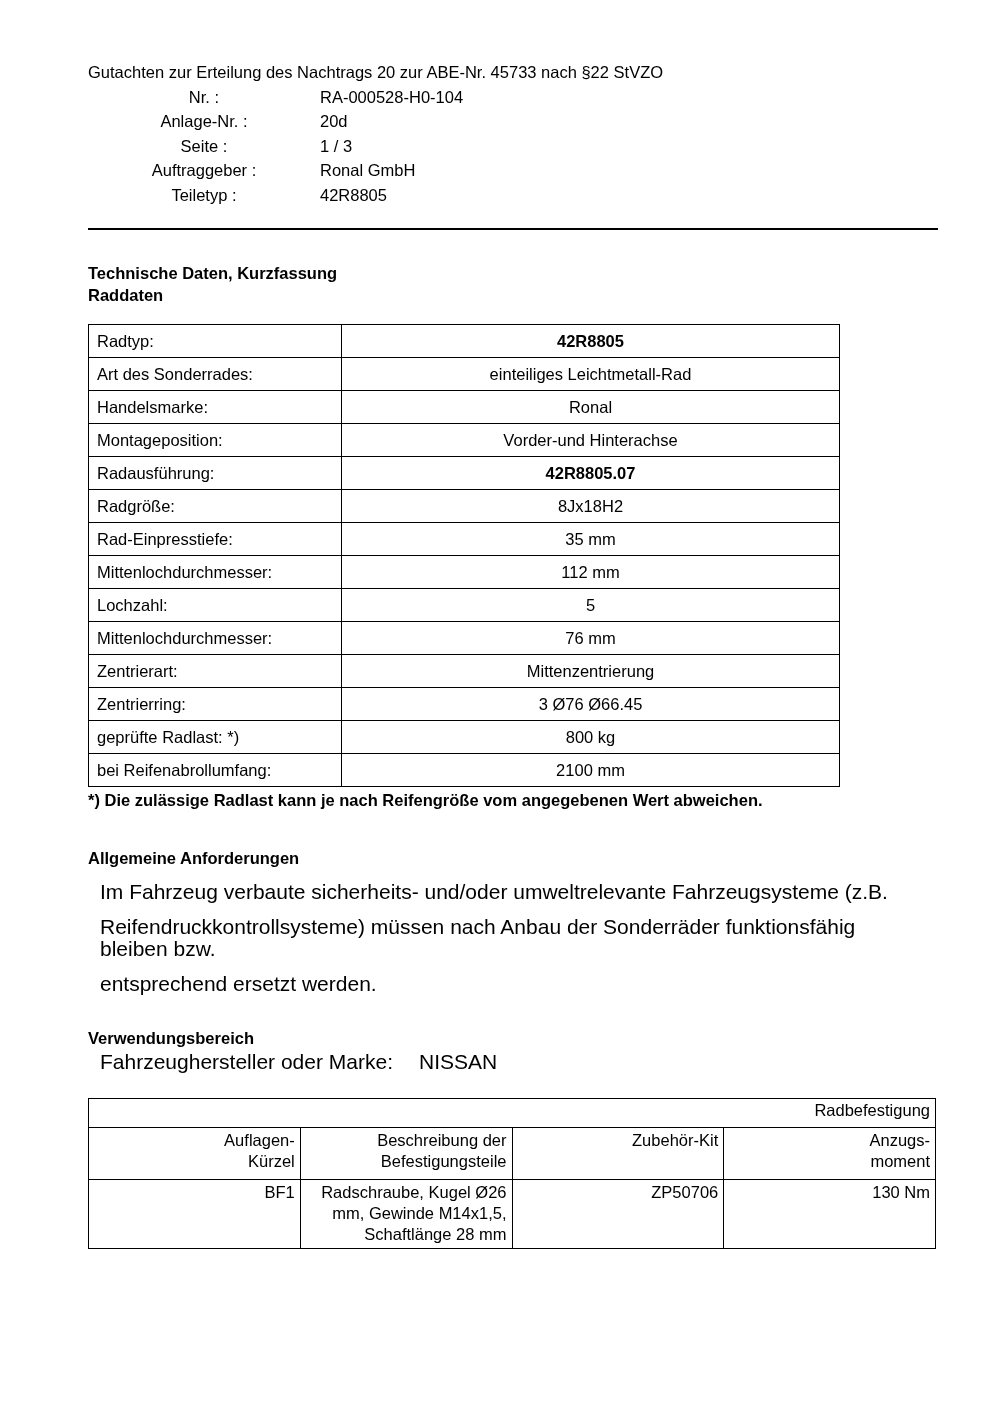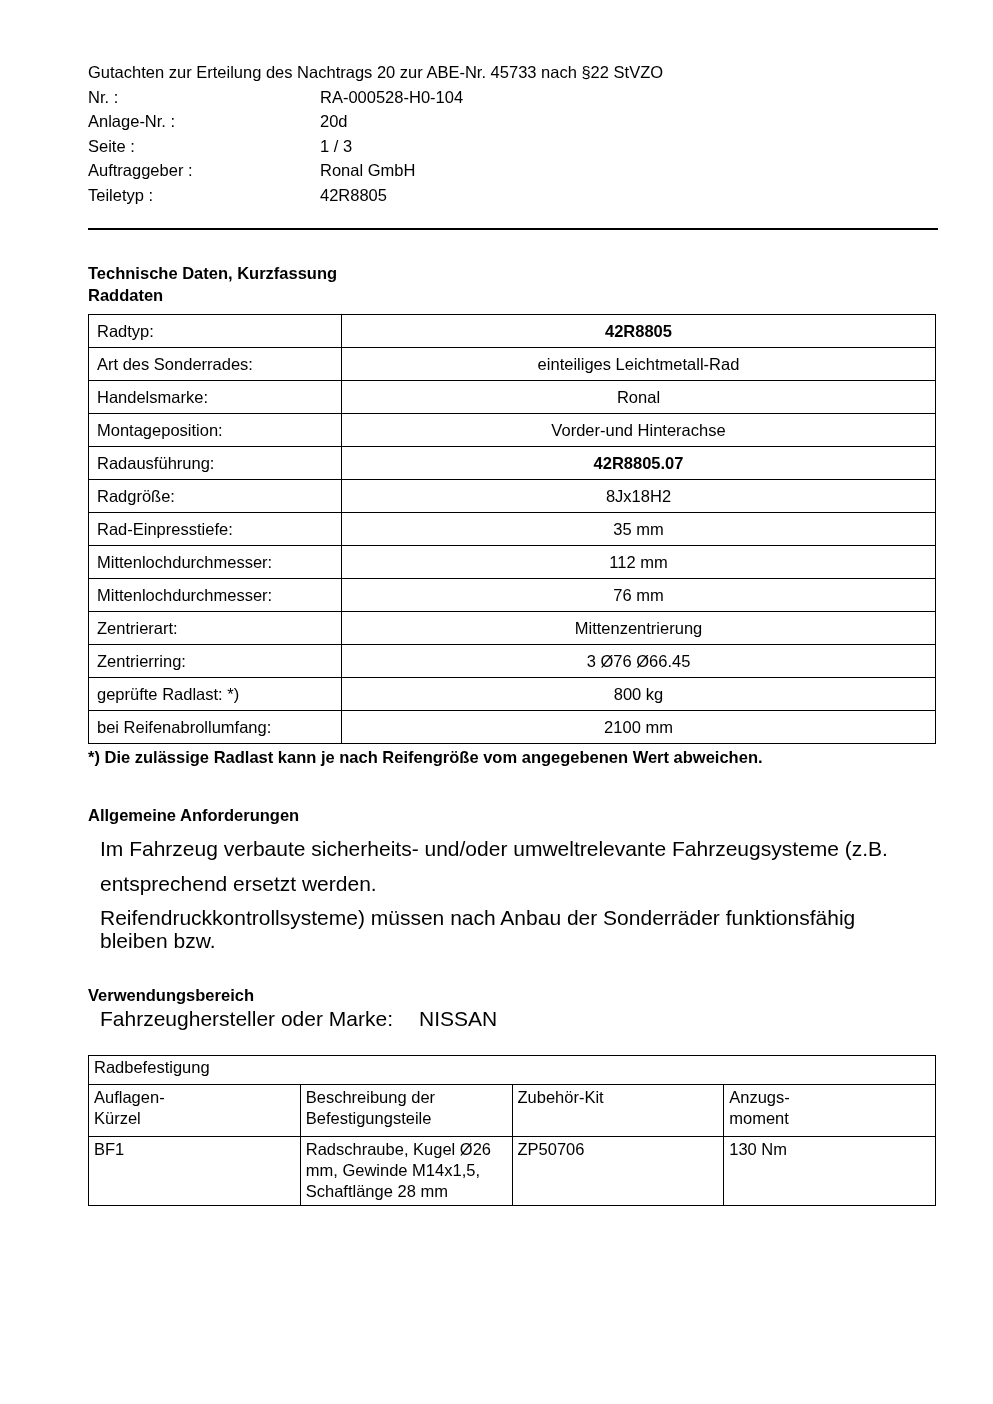--- a/index.html
+++ b/index.html
@@ -31,20 +31,21 @@
     font-size: 16.5px;
     line-height: 24.5px;
   }
   .hl-row {
     display: block;
     white-space: nowrap;
   }
   .hl-label {
     display: inline-block;
     width: 232px;
+    text-align: center;
   }
   .hl-value {
     display: inline-block;
   }
   .hl-full {
     display: inline-block;
   }
 
   
   .logo {
@@ -78,22 +79,22 @@
     margin: 12px;
   }
 
   .block-tech {
     margin-top: 32px;
   }
 
   
   table.data {
     border-collapse: collapse;
-    margin-top: 8px;
-    width: 848px;
+    margin-top: 18px;
+    width: 752px;
     table-layout: fixed;
   }
   table.data td {
     border: 1px solid #000;
     height: 32px;
     font-size: 16.5px;
     padding: 0 8px;
     vertical-align: middle;
   }
   table.data td.lbl {
@@ -133,20 +134,21 @@
     margin-top: 24px;
     width: 848px;
     table-layout: fixed;
   }
   table.fix td {
     border: 1px solid #000;
     font-size: 16.5px;
     padding: 2px 5px 3px 5px;
     vertical-align: top;
     line-height: 21px;
+    text-align: right;
   }
   table.fix td.title-cell {
     height: 24px;
     padding-top: 1px;
   }
   .col-a { width: 110px; }
   .col-b { width: 560px; }
   .col-c { width: 110px; }
   .col-d { width: 68px; }
   .cell-two-line {
@@ -216,20 +218,24 @@
         </tr>
         <tr>
           <td class="lbl">Rad-Einpresstiefe:</td>
           <td class="val">35 mm</td>
         </tr>
         <tr>
           <td class="lbl">Mittenlochdurchmesser:</td>
           <td class="val">112 mm</td>
         </tr>
         <tr>
+          <td class="lbl">Lochzahl:</td>
+          <td class="val">5</td>
+        </tr>
+        <tr>
           <td class="lbl">Mittenlochdurchmesser:</td>
           <td class="val">76 mm</td>
         </tr>
         <tr>
           <td class="lbl">Zentrierart:</td>
           <td class="val">Mittenzentrierung</td>
         </tr>
         <tr>
           <td class="lbl">Zentrierring:</td>
           <td class="val">3  Ø76  Ø66.45</td>
@@ -244,22 +250,22 @@
         </tr>
       </tbody>
     </table>
 
     <p class="footnote">*) Die zulässige Radlast kann je nach Reifengröße vom angegebenen Wert abweichen.</p>
   </div>
 
   <div class="block-allg">
     <div class="sec-title">Allgemeine Anforderungen</div>
     <p class="body-text">Im Fahrzeug verbaute sicherheits- und/oder umweltrelevante Fahrzeugsysteme (z.B.</p>
+    <p class="body-text">Reifendruckkontrollsysteme) müssen nach Anbau der Sonderräder funktionsfähig bleiben bzw.</p>
     <p class="body-text">entsprechend ersetzt werden.</p>
-    <p class="body-text">Reifendruckkontrollsysteme) müssen nach Anbau der Sonderräder funktionsfähig bleiben bzw.</p>
   </div>
 
   <div class="block-verw">
     <div class="sec-title">Verwendungsbereich</div>
     <p class="body-text verw-line"><span>Fahrzeughersteller oder Marke:</span><span class="verw-gap"></span><span>NISSAN</span></p>
   </div>
 
   <table class="fix">
     <tbody>
       <tr>

